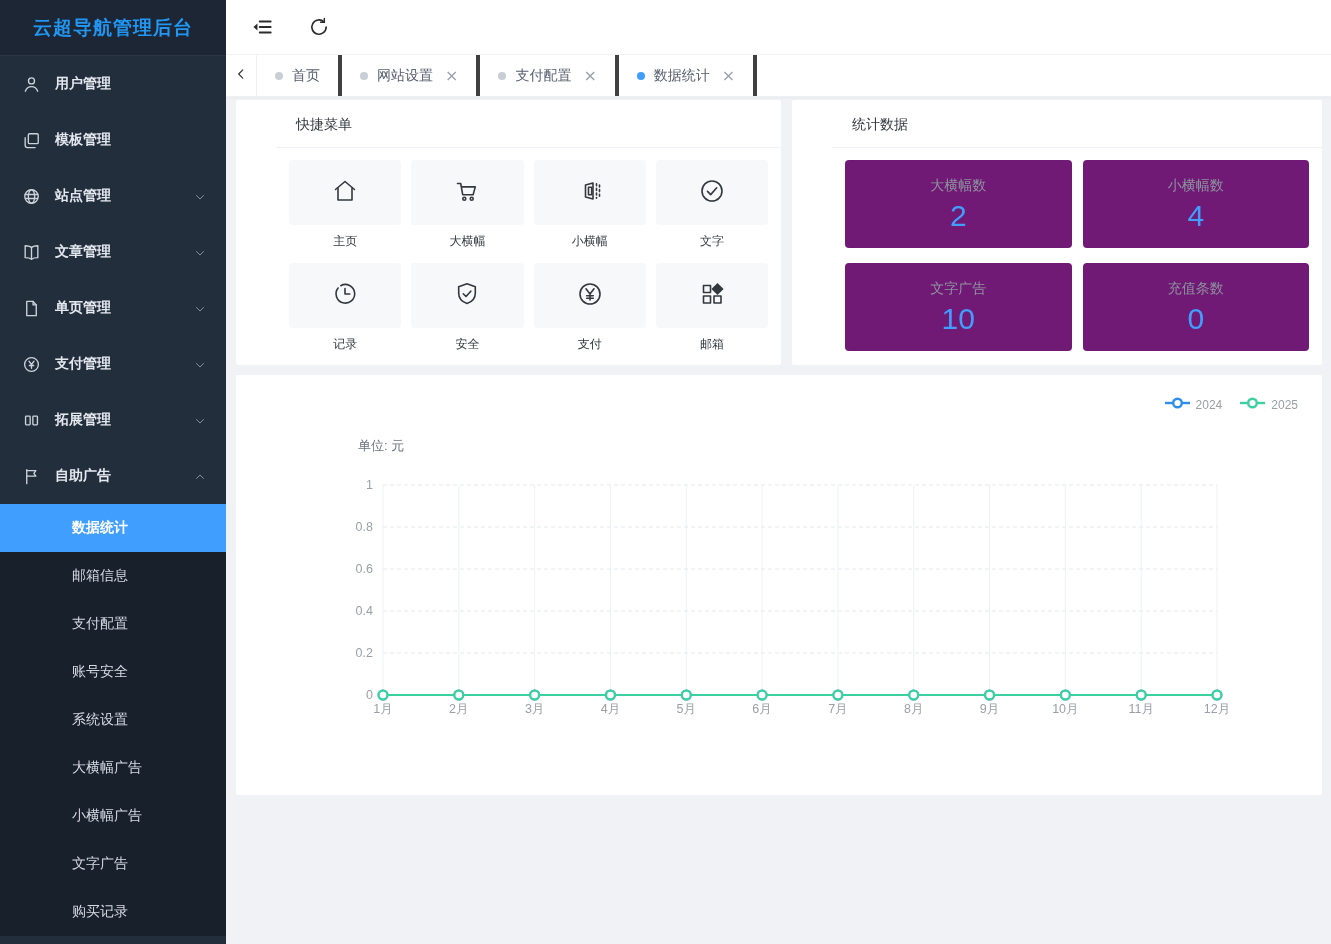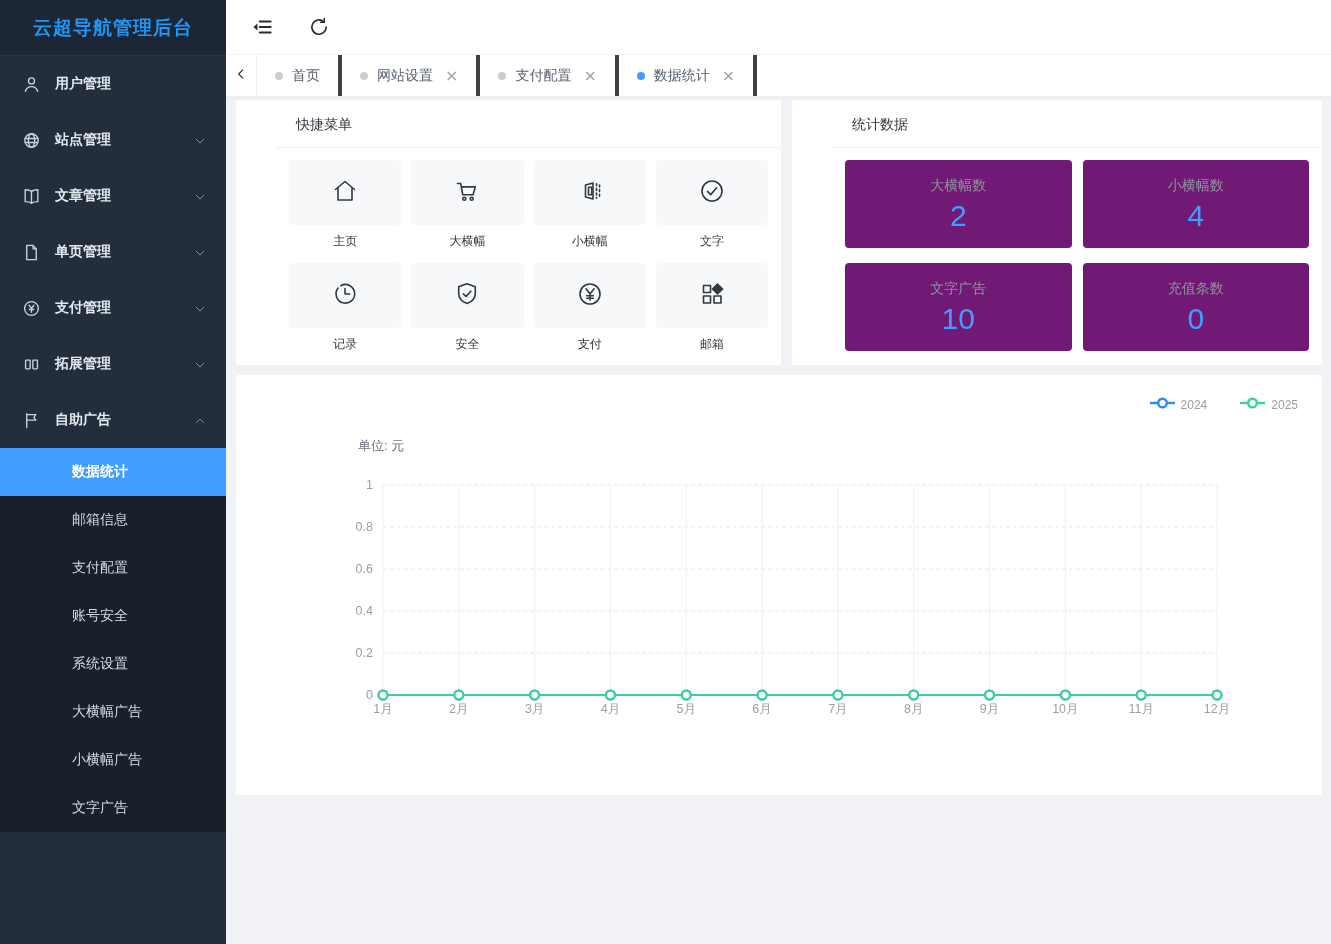--- a/index.html
+++ b/index.html
@@ -74,40 +74,47 @@
   }
   .quick-btn svg { width: 30px; height: 30px; fill: none; stroke: currentColor; stroke-width: 1.6; stroke-linecap: round; stroke-linejoin: round; }
   .quick-label { font-size: 12px; color: #33383f; margin: 8px 0 13px; cursor: default; }
 
   .stats-body { padding: 12px 13px; display: grid; grid-template-columns: 1fr 1fr; gap: 15px 11px; }
   .stat-tile { background: #701a75; border-radius: 4px; height: 88px; text-align: center; cursor: default; }
   .stat-label { font-size: 14px; color: #8d939e; padding-top: 17px; }
   .stat-value { font-size: 30px; color: var(--accent); margin-top: 4px; }
 
   .chart-card { margin-top: 10px; height: 420px; position: relative; }
-  .legend { position: absolute; top: 22px; right: 24px; display: flex; gap: 33px; }
+  .legend { position: absolute; top: 22px; right: 24px; display: flex; gap: 18px; }
   .legend-item { display: flex; align-items: center; gap: 6px; font-size: 12px; color: #9aa0a6; cursor: pointer; }
   .unit-label { position: absolute; top: 62px; left: 122px; font-size: 13px; color: #6b7280; cursor: default; }
   .chart-svg { position: absolute; left: 0; top: 0; }
 </style>
 </head>
 <body>
 
 <aside class="sidebar">
   <div class="logo">云超导航管理后台</div>
   <nav class="menu">
       <div class="menu-item">
         <span class="mi-icon"><svg viewBox="0 0 24 24">
             <circle cx="12" cy="7.5" r="3.8"></circle>
             <path d="M4.2 20.5c1.6-4.2 4.9-5.8 7.8-5.8s6.2 1.6 7.8 5.8"></path>
           </svg></span>
         <span>用户管理</span>
       </div>
       <div class="menu-item">
         <span class="mi-icon"><svg viewBox="0 0 24 24">
+            <rect x="8" y="3.5" width="12.5" height="12.5" rx="1.5"></rect>
+            <path d="M4 8.5v9.5a3 3 0 0 0 3 3h9.5"></path>
+          </svg></span>
+        <span>模板管理</span>
+      </div>
+      <div class="menu-item">
+        <span class="mi-icon"><svg viewBox="0 0 24 24">
             <circle cx="12" cy="12" r="8.5"></circle>
             <path d="M4.5 9.5h15M4.5 14.5h15"></path>
             <ellipse cx="12" cy="12" rx="4" ry="8.5"></ellipse>
           </svg></span>
         <span>站点管理</span>
         <span class="chev"><svg viewBox="0 0 24 24">
             <path d="M5 9l7 7 7-7"></path>
           </svg></span>
       </div>
       <div class="menu-item">
@@ -177,20 +184,23 @@
           <span>系统设置</span>
         </div>
         <div class="submenu-item">
           <span>大横幅广告</span>
         </div>
         <div class="submenu-item">
           <span>小横幅广告</span>
         </div>
         <div class="submenu-item">
           <span>文字广告</span>
+        </div>
+        <div class="submenu-item">
+          <span>购买记录</span>
         </div>
       </div>
     </nav>
 </aside>
 
 <div class="main">
 
   <header class="topbar">
     <button class="icon-btn" title="">
       <span>

